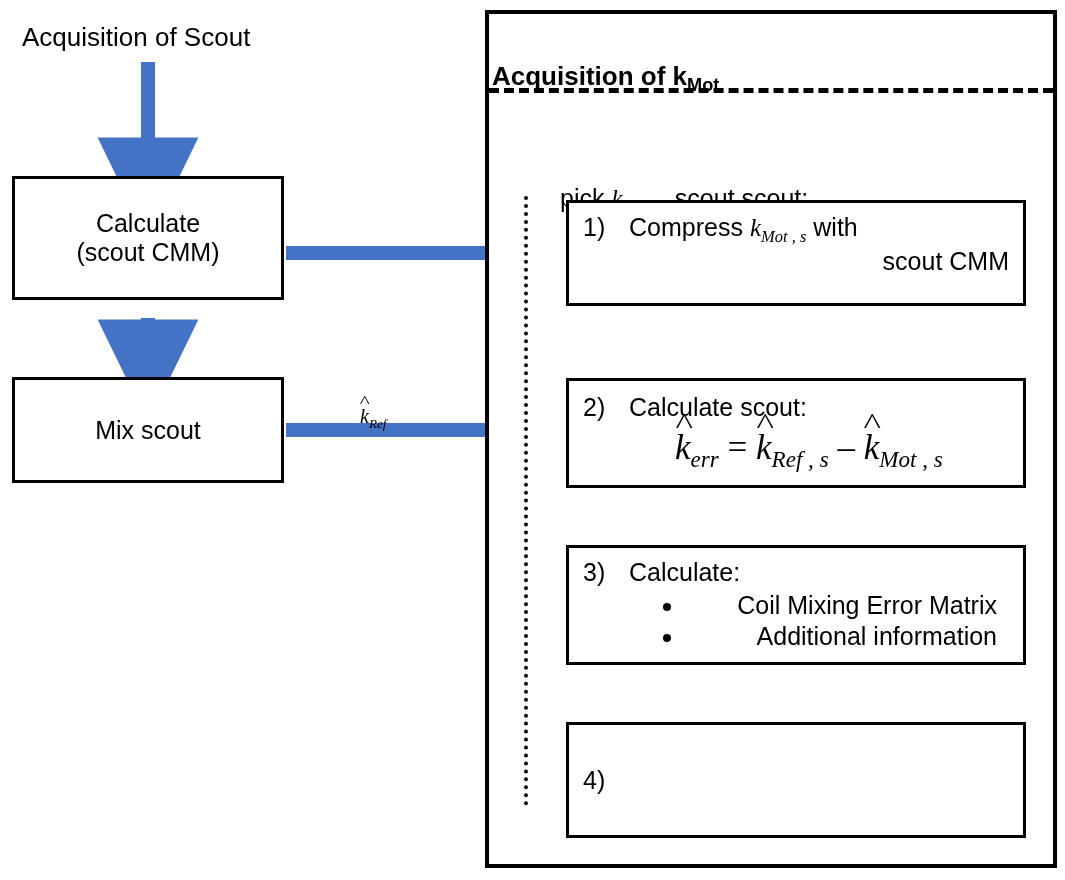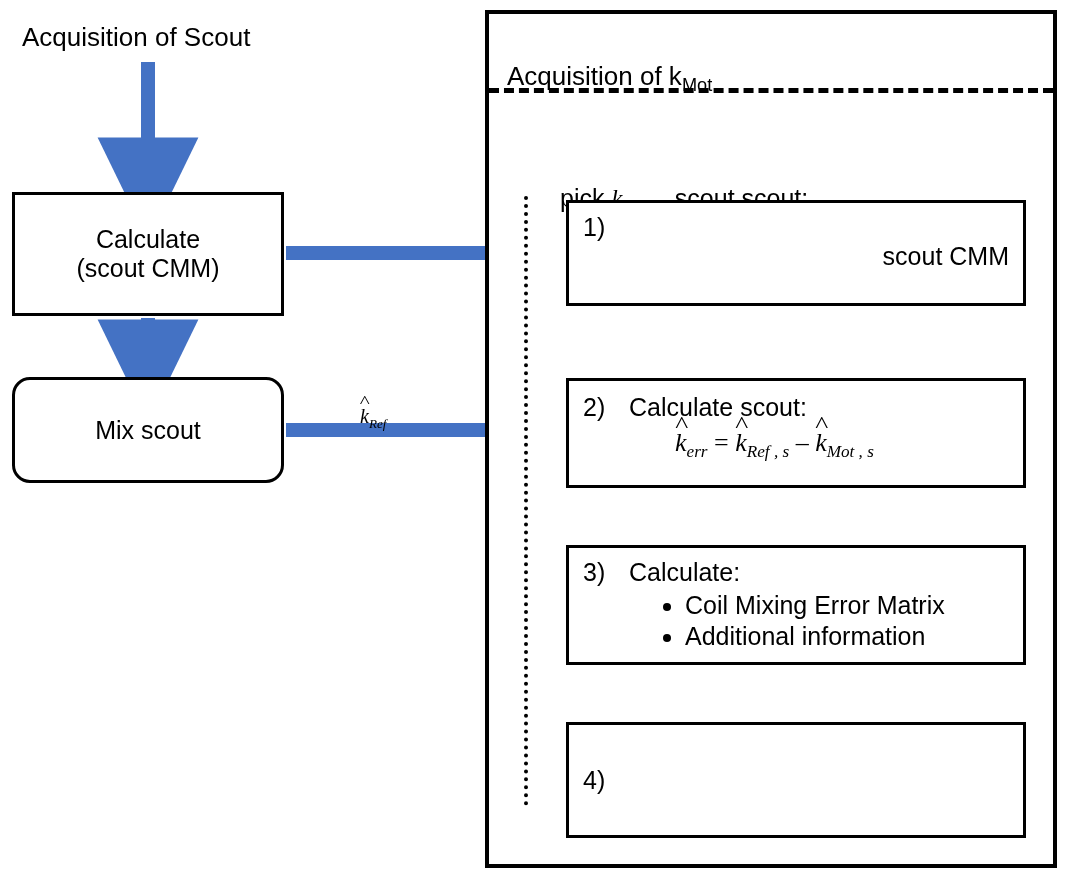--- a/index.html
+++ b/index.html
@@ -87,20 +87,21 @@
     border-top: 5px dashed #000000;
   }
   .dotline {
     position: absolute;
     width: 0;
     border-left: 4px dotted #000000;
   }
   .bullets {
     margin: 12px;
     padding-left: 26px;
+    text-align: right;
   }
   .bullets li {
     margin: 2px 0;
   }
   .stepnum {
     display: inline-block;
     width: 46px;
     flex: none;
   }
   .step-row {
@@ -130,60 +131,63 @@
 
     <line x1="800" y1="307" x2="800" y2="368" stroke="#4472C4" stroke-width="14" marker-end="url(#ah)"></line>
 
     <line x1="800" y1="490" x2="800" y2="540" stroke="#4472C4" stroke-width="14" marker-end="url(#ah)"></line>
 
     <line x1="800" y1="665" x2="800" y2="715" stroke="#4472C4" stroke-width="14" marker-end="url(#ah)"></line>
   </svg>
 
   <div class="txt hdr" style="left:22px; top:22px; width:300px;">Acquisition of Scout</div>
 
-  <div class="box center" style="left:12px; top:192px; width:272px; height:124px; flex-direction:column;justify-content:center;">
+  <div class="box center" style="left:12px; top:176px; width:272px; height:124px; flex-direction:column;justify-content:center;">
     <div class="lbl">Calculate</div>
     <div class="lbl">(scout CMM)</div>
   </div>
 
-  <div class="box center" style="left:12px; top:377px; width:272px; height:106px;border-radius:18px;">
+  <div class="box center" style="left:12px; top:377px; width:272px; height:106px;">
     <div class="lbl">Mix scout</div>
   </div>
 
   <div class="txt math" style="left:360px; top:380px; font-size:20px;">
     <span class="hat">k</span><span class="sub">Ref</span>
   </div>
 
   <div class="outer-box" style="left:485px; top:10px; width:572px; height:858px;"></div>
 
-  <div class="txt hdr" style="left:507px; top:30px;">
+  <div class="txt hdr" style="left:492px; top:30px;font-weight:bold;">
     <span>Acquisition of k</span><span class="subup">Mot</span>
   </div>
 
   <div class="dashed-sep" style="left:489px; top:88px; width:564px;"></div>
 
   <div class="txt lbl" style="left:560px; top:153px;">
     <span>pick </span><span class="math">k</span><span class="sub math">Mot , s</span><span> scout scout:</span>
   </div>
 
   <div class="dotline" style="left:524px; top:196px; height:610px;"></div>
 
   <div class="box" style="left:566px; top:200px; width:460px; height:106px; padding:10px 14px;">
     <div class="step-row lbl">
       <span class="stepnum">1)</span>
+      <span>
+        <span>Compress </span><span class="math">k</span><span class="sub math">Mot , s</span><span> with</span>
+      </span>
     </div>
     <div class="lbl" style="margin-left:46px;text-align:right;">scout CMM</div>
   </div>
 
   <div class="box" style="left:566px; top:378px; width:460px; height:110px; padding:12px 14px;">
     <div class="step-row lbl">
       <span class="stepnum">2)</span>
       <span>Calculate scout:</span>
     </div>
-    <div class="lbl math" style="margin-left:92px; margin-top:6px; font-size:26px;">
+    <div class="lbl math" style="margin-left:92px; margin-top:6px; font-size:35px;">
       <span class="hat">k</span><span class="sub">err</span><span style="font-style:normal;"> = </span><span class="hat">k</span><span class="sub">Ref , s</span><span style="font-style:normal;"> – </span><span class="hat">k</span><span class="sub">Mot , s</span>
     </div>
   </div>
 
   <div class="box" style="left:566px; top:545px; width:460px; height:120px; padding:10px 14px;">
     <div class="step-row lbl">
       <span class="stepnum">3)</span>
       <span>Calculate:</span>
     </div>
     <ul class="bullets lbl" style="margin-left:76px; margin-top:4px;">

